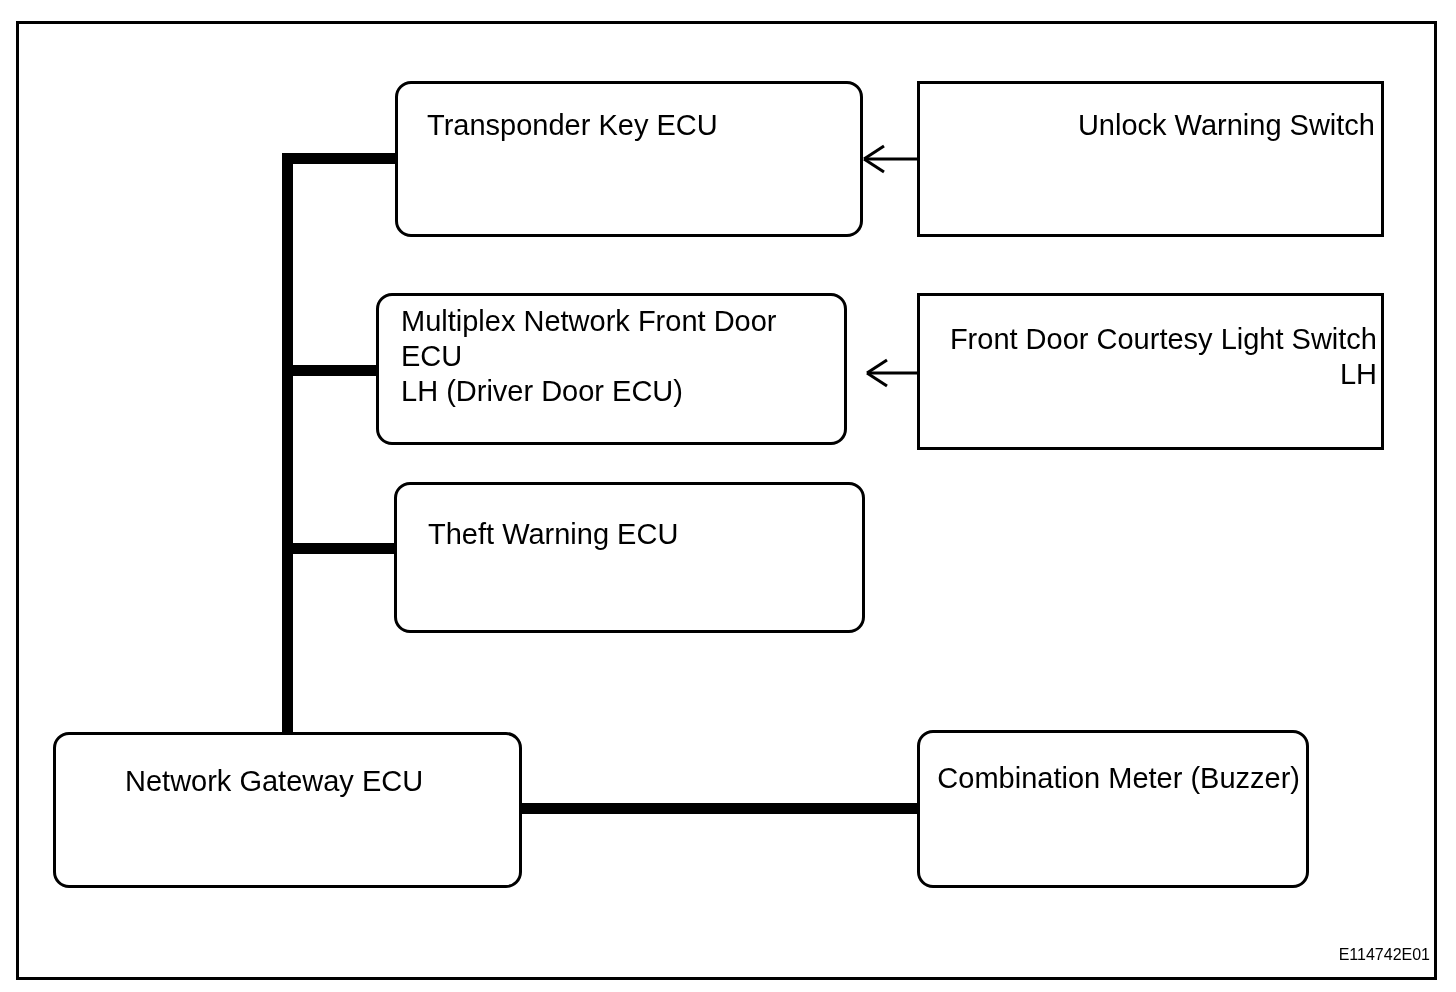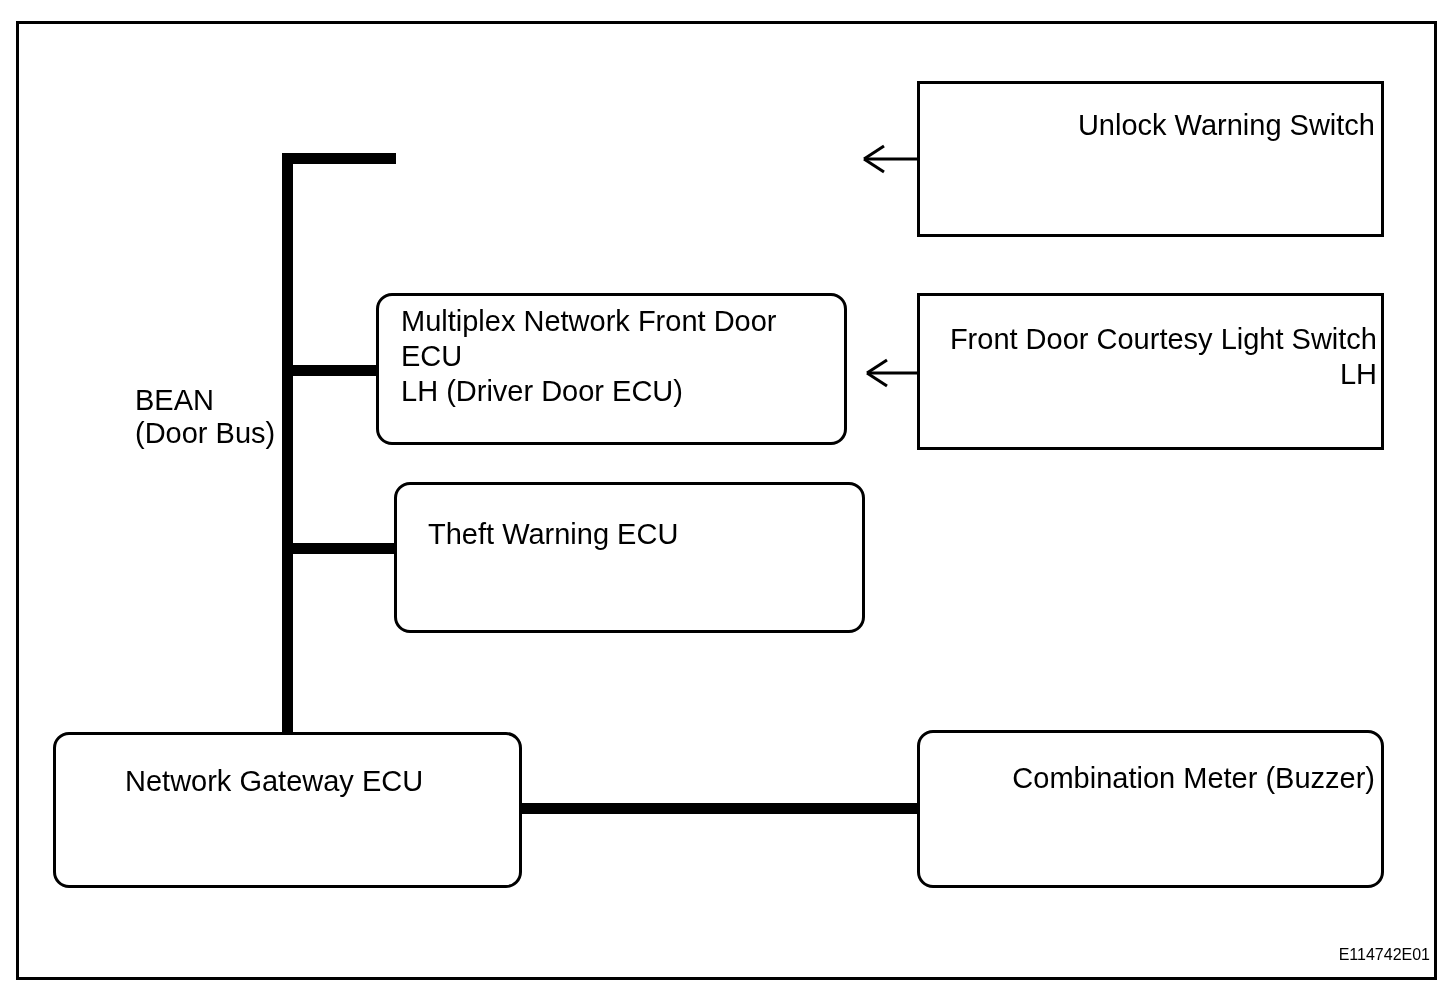--- a/index.html
+++ b/index.html
@@ -64,20 +64,23 @@
 <div id="canvas">
 
   <div class="frame"></div>
 
   <div class="busline" style="left:282px; top:153px; width:11px; height:579px;"></div>
   <div class="busline" style="left:282px; top:153px; width:114px; height:11px;"></div>
   <div class="busline" style="left:282px; top:365px; width:113px; height:11px;"></div>
   <div class="busline" style="left:282px; top:543px; width:113px; height:11px;"></div>
   <div class="busline" style="left:521px; top:803px; width:397px; height:11px;"></div>
 
+  <div class="node rounded" style="left:395px; top:81px; width:468px; height:156px; padding:24px 10px 0 29px;">
+    <span class="lbl">Transponder Key ECU</span>
+  </div>
 
   <div class="node center" style="left:917px; top:81px; width:467px; height:156px; padding:24px 6px 0 6px;">
     <span class="lbl">Unlock Warning Switch</span>
   </div>
 
   <div class="node rounded" style="left:376px; top:293px; width:471px; height:152px; padding:8px 6px 0 22px;">
     <span class="lbl">Multiplex Network Front Door ECU</span>
     <span class="lbl">LH (Driver Door ECU)</span>
   </div>
 
@@ -86,41 +89,37 @@
   </div>
 
   <div class="node rounded" style="left:394px; top:482px; width:471px; height:151px; padding:32px 10px 0 31px;">
     <span class="lbl">Theft Warning ECU</span>
   </div>
 
   <div class="node rounded" style="left:53px; top:732px; width:469px; height:156px; padding:29px 10px 8px 69px;">
     <span class="lbl">Network Gateway ECU</span>
   </div>
 
-  <div class="node rounded center" style="left:917px; top:730px; width:467px; height:158px; padding:28px 6px 0 6px;">
+  <div class="node rounded center" style="left:917px; top:730px; width:392px; height:158px; padding:28px 6px 0 6px;">
     <span class="lbl">Combination Meter (Buzzer)</span>
   </div>
 
   <div class="arrow" style="left:861px; top:141px;">
     <svg width="58" height="36" viewBox="0 0 58 36">
       <line x1="57" y1="18" x2="3" y2="18" stroke="#000" stroke-width="3"></line>
       <line x1="3" y1="18" x2="23" y2="5" stroke="#000" stroke-width="3"></line>
       <line x1="3" y1="18" x2="23" y2="31" stroke="#000" stroke-width="3"></line>
     </svg>
   </div>
 
   <div class="arrow" style="left:864px; top:355px;">
     <svg width="55" height="36" viewBox="0 0 55 36">
       <line x1="54" y1="18" x2="3" y2="18" stroke="#000" stroke-width="3"></line>
       <line x1="3" y1="18" x2="23" y2="5" stroke="#000" stroke-width="3"></line>
       <line x1="3" y1="18" x2="23" y2="31" stroke="#000" stroke-width="3"></line>
     </svg>
   </div>
 
-  <div class="buslabel" style="left:135px; top:384px;">
-    <span style="display:block;">BEAN</span>
-    <span style="display:block;">(Door Bus)</span>
-  </div>
 
 
   <div class="figcode" style="right:26px; top:946px; position:absolute;">E114742E01</div>
 
 </div>
 
 </body></html>

